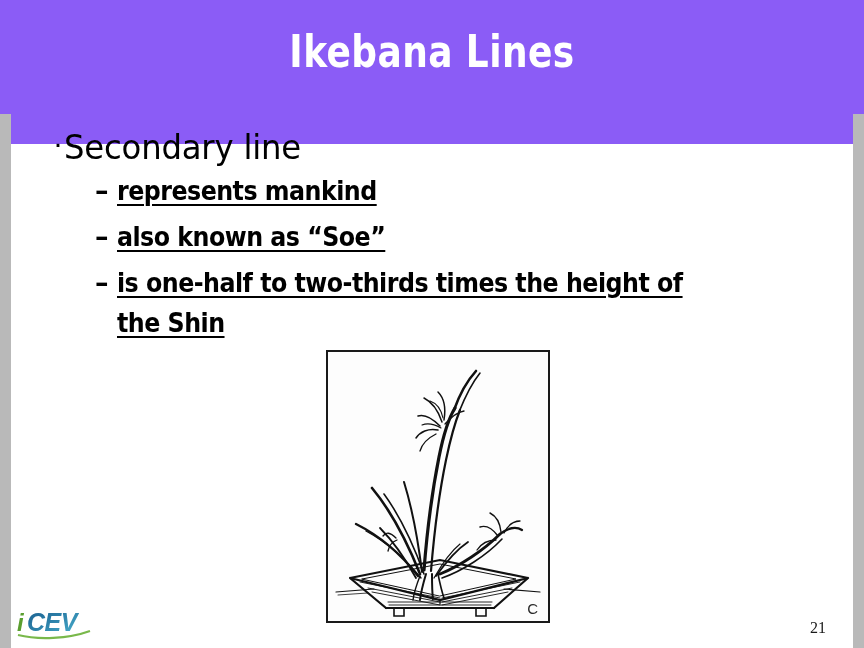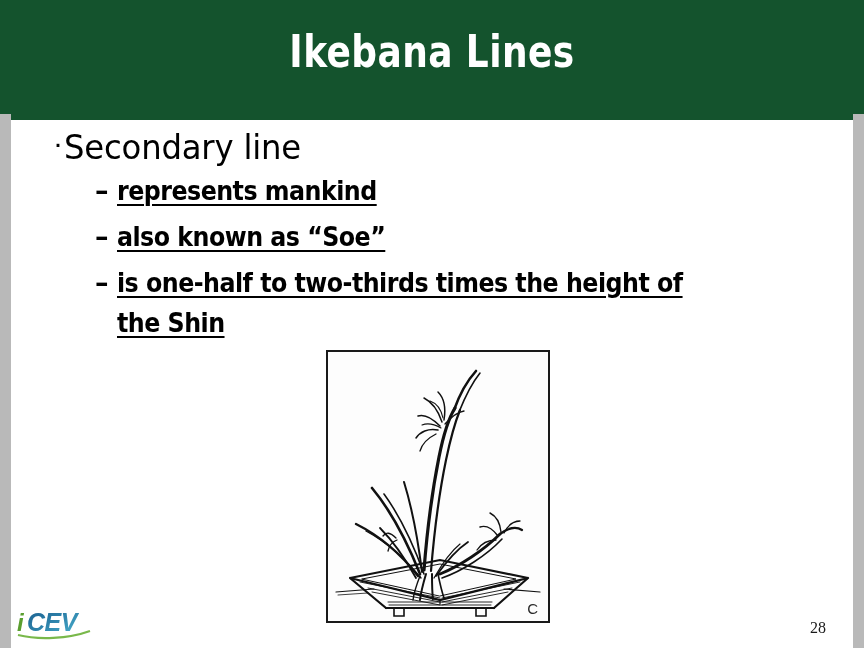--- a/index.html
+++ b/index.html
@@ -31,22 +31,22 @@
   }
   .edge-strip.left  { left: 0; }
   .edge-strip.right { right: 0; }
 
   
   .title-banner {
     position: absolute;
     left: 0;
     top: 0;
     width: 864px;
-    height: 120px;
-    background: #14532d;
+    height: 144px;
+    background: #8b5cf6;
   }
   .title-text {
     position: absolute;
     left: 0;
     right: 0;
     top: 23px;
     text-align: center;
     color: #ffffff;
     font-family: "DejaVu Sans", sans-serif;
     font-weight: bold;
@@ -287,15 +287,15 @@
           <stop offset="45%" stop-color="#2b7fa8"></stop>
           <stop offset="100%" stop-color="#4fb5d2"></stop>
         </linearGradient>
       </defs>
       <text x="1" y="25" font-family="Liberation Sans, sans-serif" font-size="24" font-weight="bold" font-style="italic" fill="#5a9e2f">i</text>
       <text x="11" y="25" font-family="Liberation Sans, sans-serif" font-size="25" font-weight="bold" font-style="italic" fill="url(#cevgrad)" letter-spacing="-0.5">CEV</text>
       <path d="M2 29 C 22 34, 52 33, 74 25" fill="none" stroke="#79b84a" stroke-width="2.2"></path>
     </svg>
   </div>
 
-  <div class="page-number">28</div>
+  <div class="page-number">21</div>
 
 </div>
 
 </body></html>

